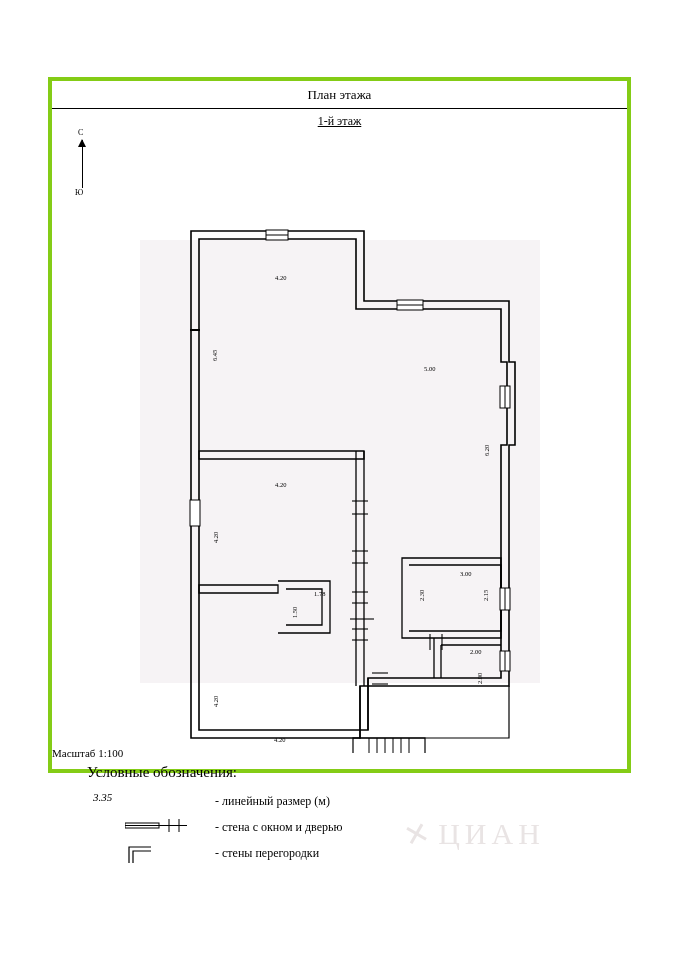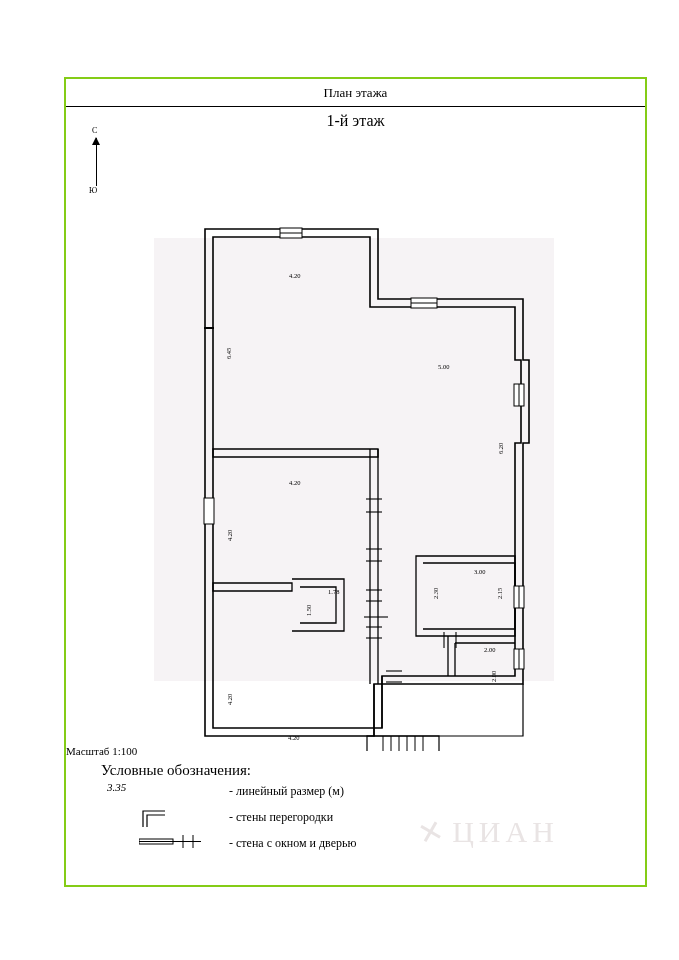--- a/index.html
+++ b/index.html
@@ -18,46 +18,47 @@
   #page {
     position: absolute;
     left: 0; top: 0;
     width: 679px;
     height: 960px;
     background: #ffffff;
   }
   
   .doc-frame {
     position: absolute;
-    left: 64px;
+    left: 48px;
     top: 77px;
     width: 583px;
-    height: 810px;
-    border: 2px solid #84cc16;
+    height: 696px;
+    border: 4px solid #84cc16;
     box-sizing: border-box;
     background: #fff;
   }
   .title-bar {
     position: absolute;
     left: 0; top: 0;
     width: 100%;
     height: 28px;
     border-bottom: 1px solid #000;
     box-sizing: border-box;
     text-align: center;
     font-size: 13px;
     line-height: 28px;
   }
   .floor-label {
     position: absolute;
     left: 0;
     top: 33px;
     width: 100%;
     text-align: center;
-    font-size: 16px;
+    font-size: 12px;
+    text-decoration: underline;
   }
   .scale-label {
     position: absolute;
     left: 0;
     top: 666px;
     width: 100%;
     text-align: left;
     font-size: 11px;
   }
   
@@ -274,47 +275,47 @@
             <text x="222" y="609" font-size="6.5" fill="#000">4.20</text>
           </g>
       </svg>
     </div>
 
     <div class="scale-label">Масштаб 1:100</div>
 
     <div class="legend">
       <div class="legend-title">Условные обозначения:</div>
 
-      <div class="legend-row" style="margin-top:0;">
+      <div class="legend-row" style="margin-top:8px;">
         <span class="dim-sample">3.35</span>
         <span class="legend-text">- линейный размер (м)</span>
-      </div>
-
-      <div class="legend-row">
-        <span class="legend-sample">
-          <svg width="82" height="24" viewBox="0 0 82 24">
-            <path d="M4,22 L4,6 L26,6" fill="none" stroke="#000" stroke-width="1.2"></path>
-            <path d="M8,22 L8,10 L26,10" fill="none" stroke="#000" stroke-width="1.2"></path>
-          </svg>
-        </span>
-        <span class="legend-text">- стены перегородки</span>
       </div>
 
       <div class="legend-row">
         <span class="legend-sample">
           <svg width="82" height="24" viewBox="0 0 82 24">
             <rect x="0" y="8" width="34" height="5" fill="none" stroke="#000" stroke-width="1"></rect>
             <line x1="0" y1="10.5" x2="34" y2="10.5" stroke="#000" stroke-width="1"></line>
             <line x1="34" y1="10.5" x2="62" y2="10.5" stroke="#000" stroke-width="1"></line>
             <line x1="44" y1="4" x2="44" y2="17" stroke="#000" stroke-width="1"></line>
             <line x1="54" y1="4" x2="54" y2="17" stroke="#000" stroke-width="1"></line>
           </svg>
         </span>
         <span class="legend-text">- стена с окном и дверью</span>
       </div>
+
+      <div class="legend-row">
+        <span class="legend-sample">
+          <svg width="82" height="24" viewBox="0 0 82 24">
+            <path d="M4,22 L4,6 L26,6" fill="none" stroke="#000" stroke-width="1.2"></path>
+            <path d="M8,22 L8,10 L26,10" fill="none" stroke="#000" stroke-width="1.2"></path>
+          </svg>
+        </span>
+        <span class="legend-text">- стены перегородки</span>
+      </div>
     </div>
 
     <div class="watermark">
       <span class="wm-mark">✕</span><span>ЦИАН</span>
     </div>
 
   </div>
 </div>
 
 </body></html>

